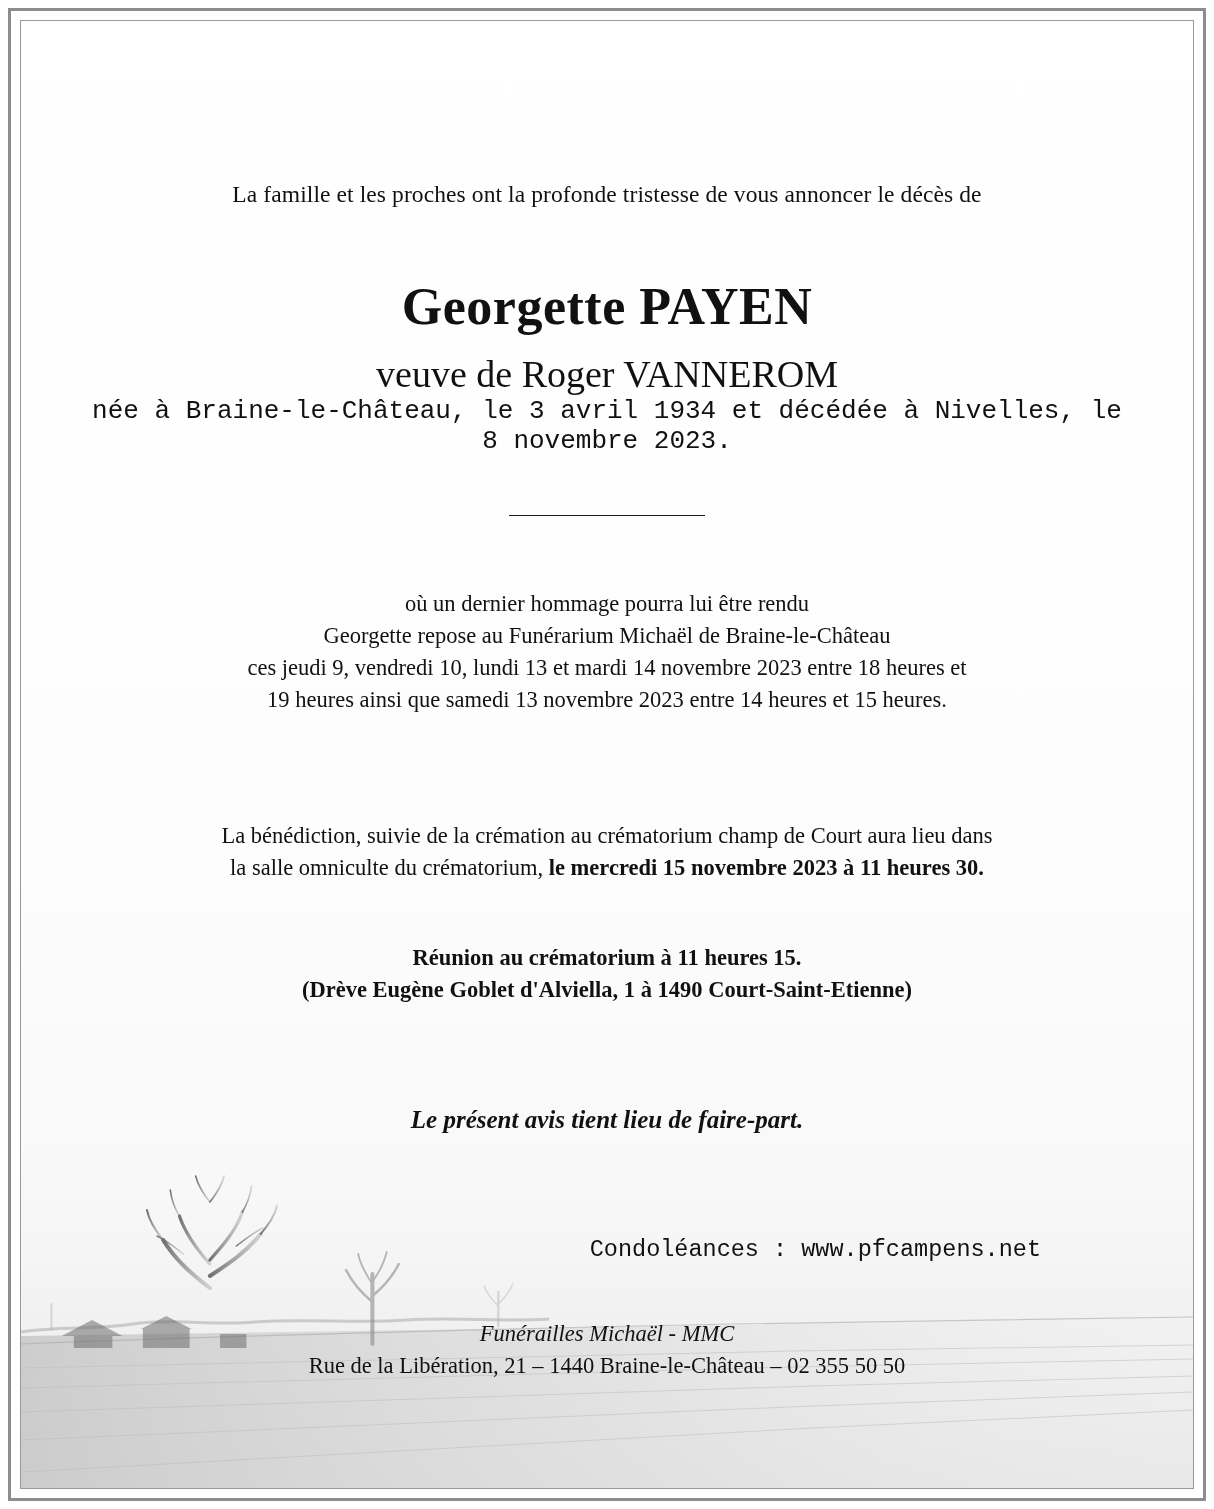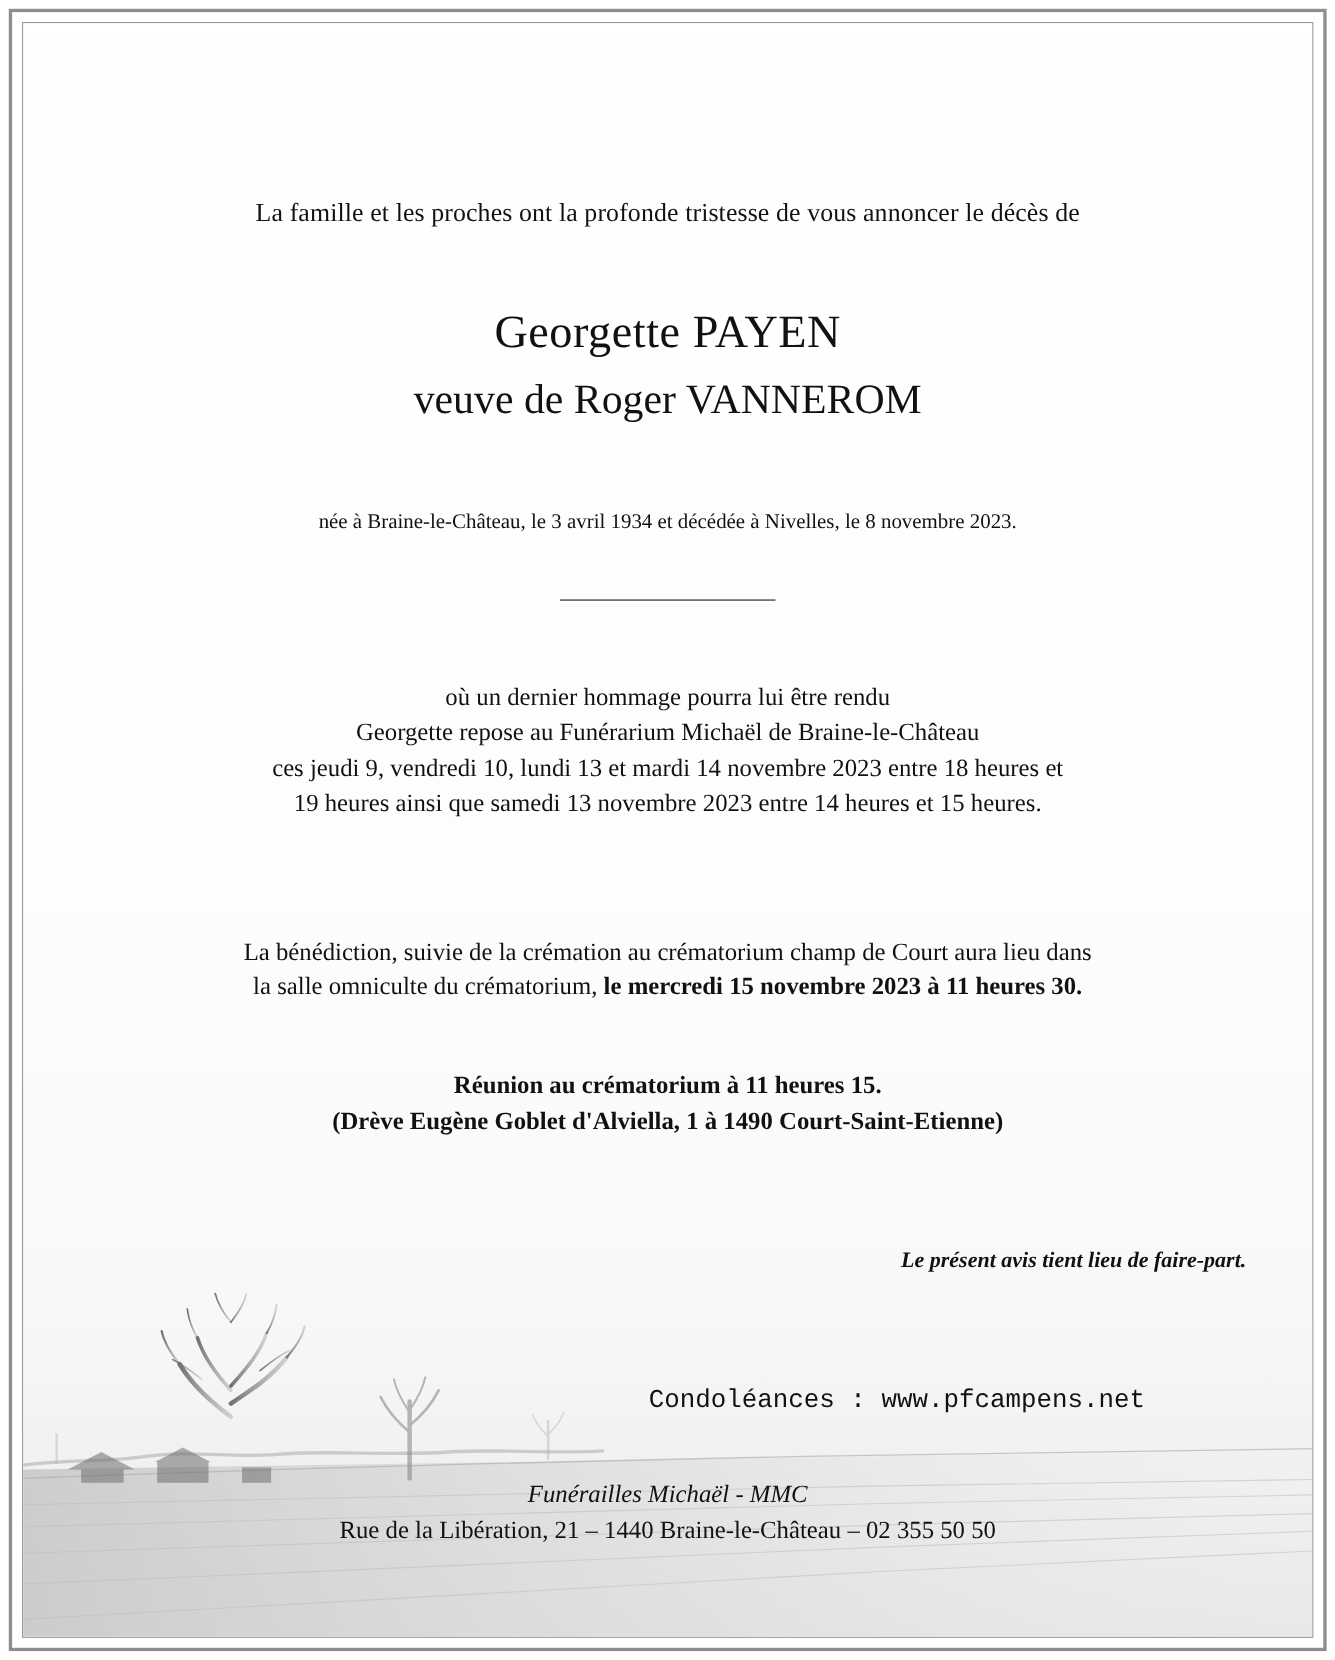--- a/index.html
+++ b/index.html
@@ -65,35 +65,35 @@
   }
 
   .lead {
     margin-top: 160px;
     font-size: 23.5px;
     letter-spacing: 0.1px;
   }
 
   .name-block { margin-top: 72px; }
   .name {
-    font-size: 42px;
+    font-size: 52px;
     line-height: 1.05;
-    font-weight: 400;
+    font-weight: 700;
     letter-spacing: 0.5px;
   }
   .name-sub {
     margin-top: 18px;
     font-size: 38px;
     line-height: 1.15;
     font-weight: 400;
   }
 
   .birth {
-    margin-top: 78px;
-    font-size: 19px;
+    font-size: 26px;
+    font-family: Liberation Mono, monospace;
   }
 
   .divider {
     margin: 58px auto 0 auto;
     width: 196px;
     border-bottom: 1.6px solid #1a1a1a;
     height: 1px;
   }
 
   .block-repose {
@@ -112,24 +112,23 @@
 
   .block-reunion {
     margin-top: 58px;
     font-size: 22.5px;
     line-height: 1.42;
     font-weight: bold;
   }
 
   .faire-part {
     margin-top: 100px;
-    font-size: 20px;
+    font-size: 25px;
     font-weight: bold;
     font-style: italic;
-    text-align: right;
   }
 
   .condoleances {
     margin-top: 102px;
     font-size: 23.5px;
     text-align: right;
     padding-right: 92px;
     font-family: Liberation Mono, monospace;
   }
 

